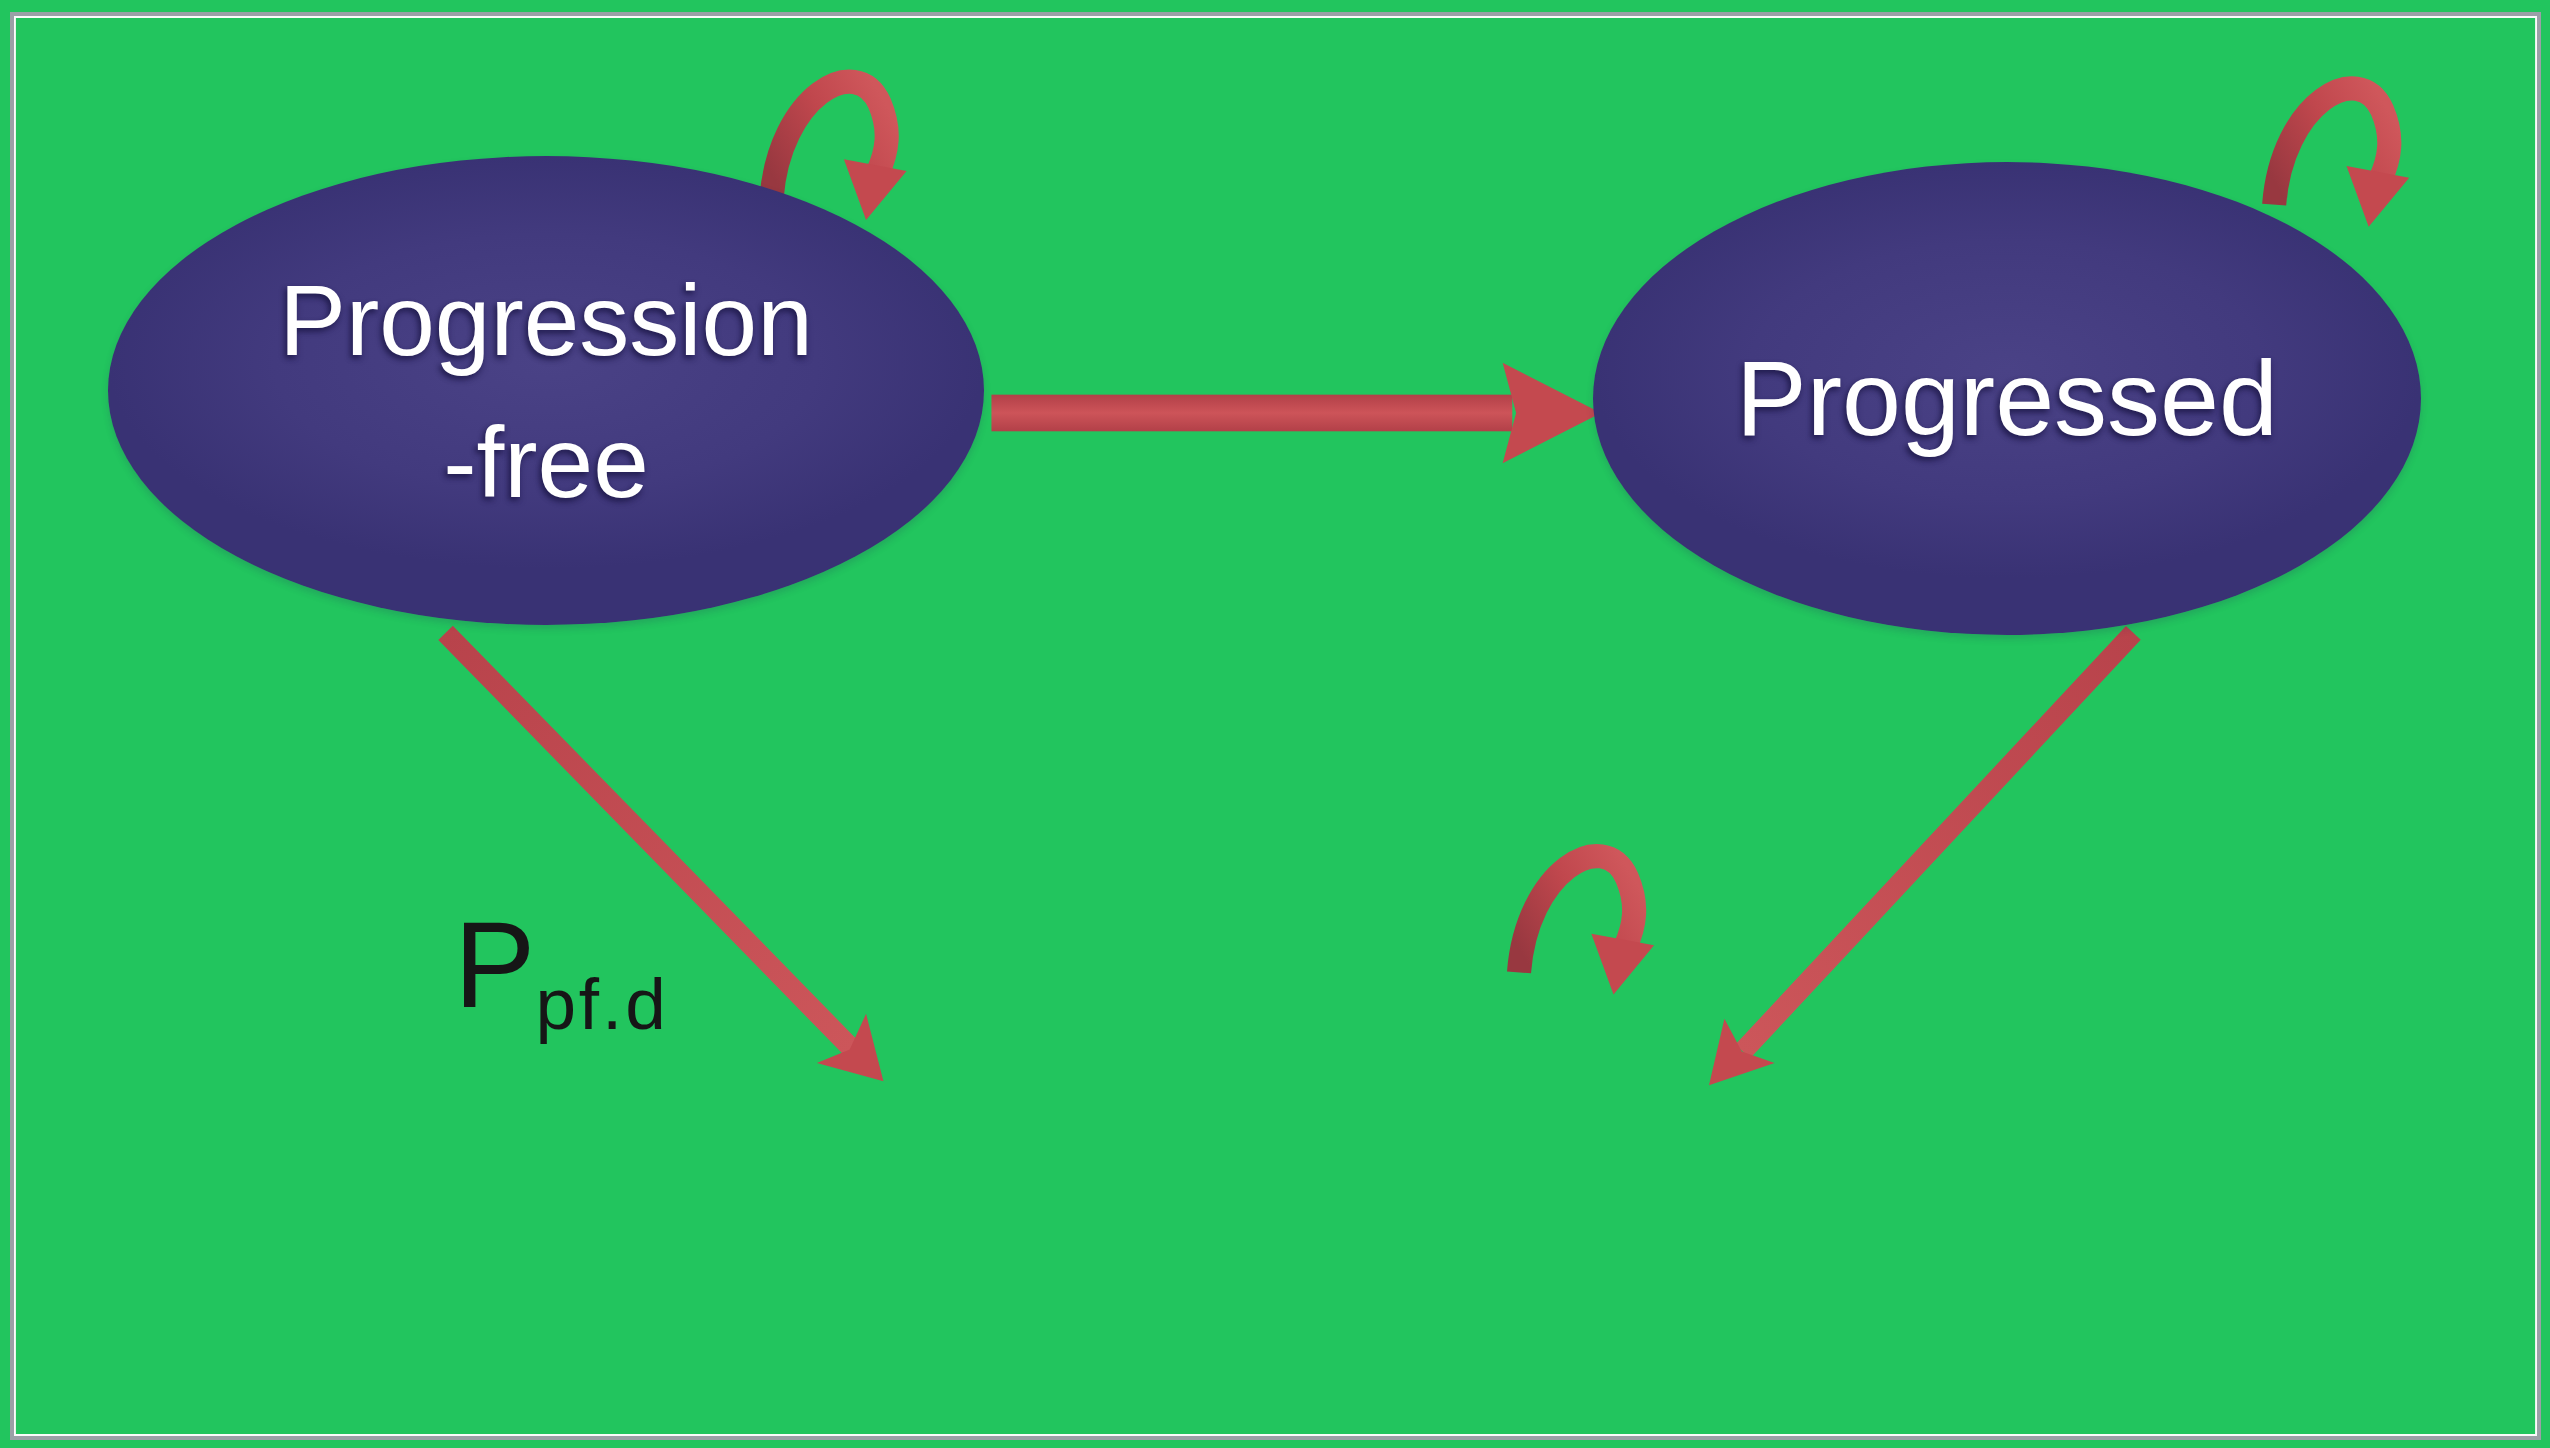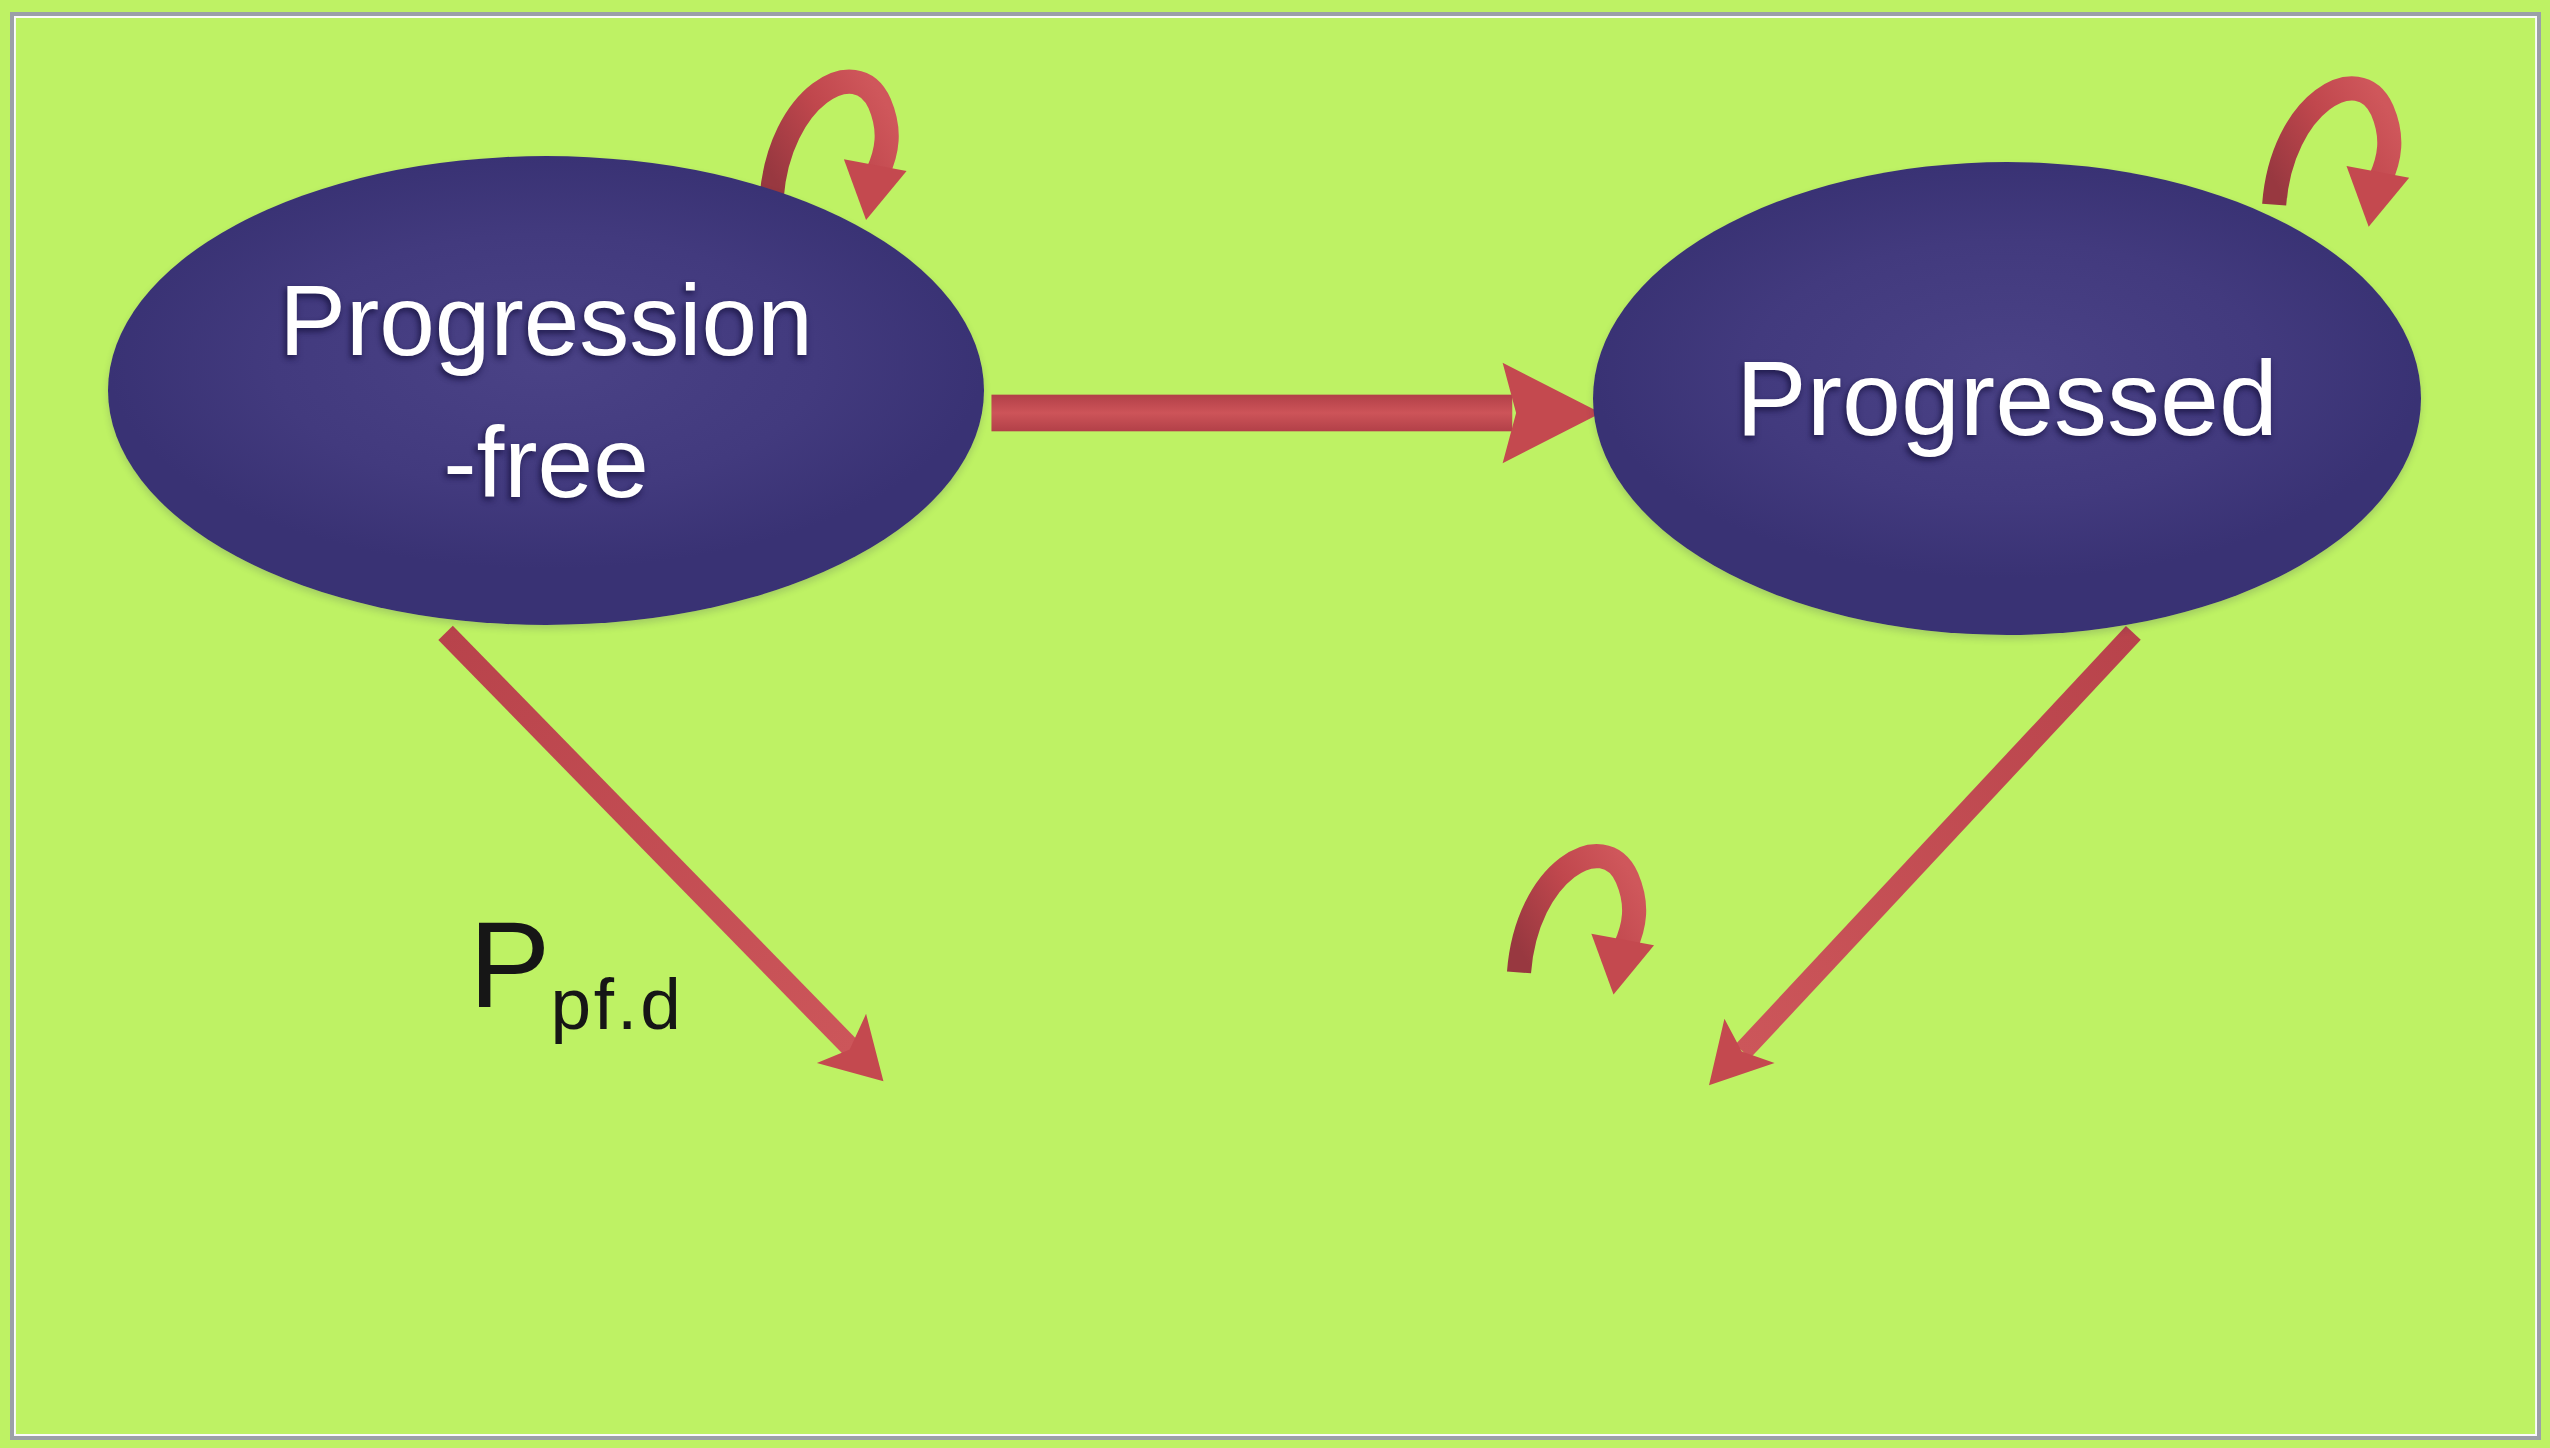--- a/index.html
+++ b/index.html
@@ -1,19 +1,19 @@
 <!DOCTYPE html>
 <html><head>
 <meta charset="utf-8">
 <style>
   html,body{margin:0;padding:0;background:#e8e8e8;}
   #canvas{
     position:relative;
     width:2550px;height:1449px;
-    background:#bef264;
+    background:#22c55e;
     overflow:hidden;
     font-family:"Liberation Sans","DejaVu Sans",sans-serif;
   }
   #frame{
     position:absolute;left:9.6px;top:11.6px;right:8.7px;bottom:8.7px;
     border:4.8px solid #9ba0a7;
     box-shadow:inset 0 0 0 1.9px #fbfbfb;
     pointer-events:none;
   }
   .state{
@@ -37,21 +37,21 @@
   #arrow-layer{position:absolute;left:0;top:0;width:2550px;height:1449px;}
 
   .plabel{
     position:absolute;
     color:#161616;
     white-space:nowrap;
   }
   .plabel .pmain{font-size:122px;}
   .plabel .psub{font-size:73px;vertical-align:-0.30em;letter-spacing:2.9px;}
   #label-pfp{left:1204px;top:181px;}
-  #label-pfd{left:469px; top:895px;}
+  #label-pfd{left:454px; top:895px;}
   #label-pd {left:1898px;top:934px;}
 </style>
 </head>
 <body>
 
 <div id="canvas">
 
   <svg id="arrow-layer" viewBox="0 0 2644 1502" xmlns="http://www.w3.org/2000/svg" aria-hidden="true">
     <defs>
       <linearGradient id="hGrad" x1="0" y1="0" x2="0" y2="1">

